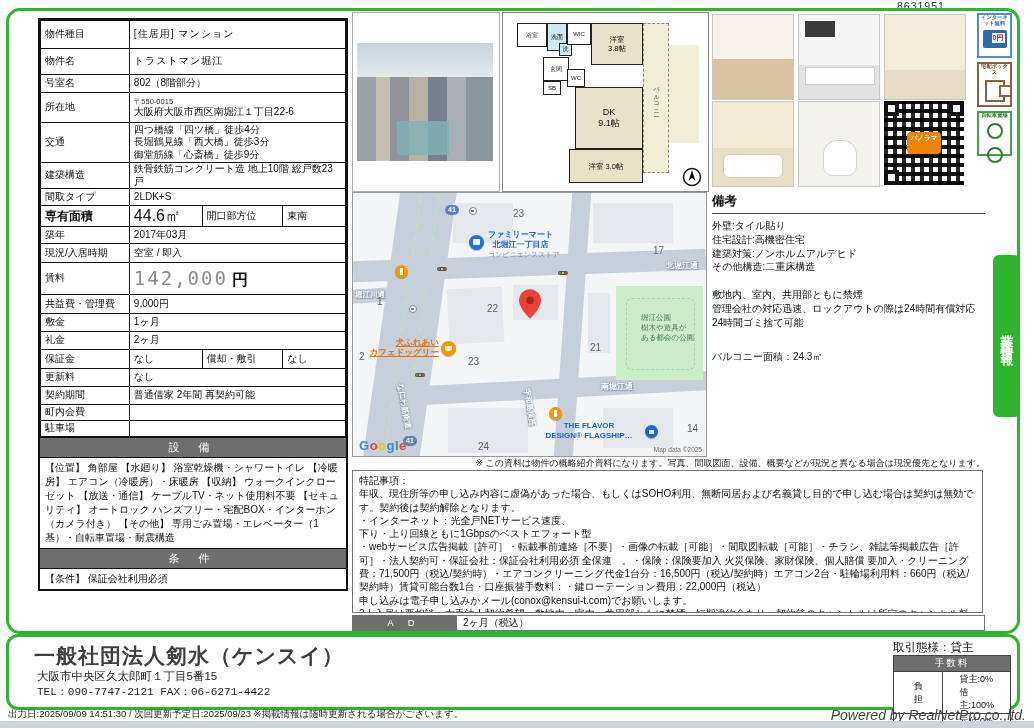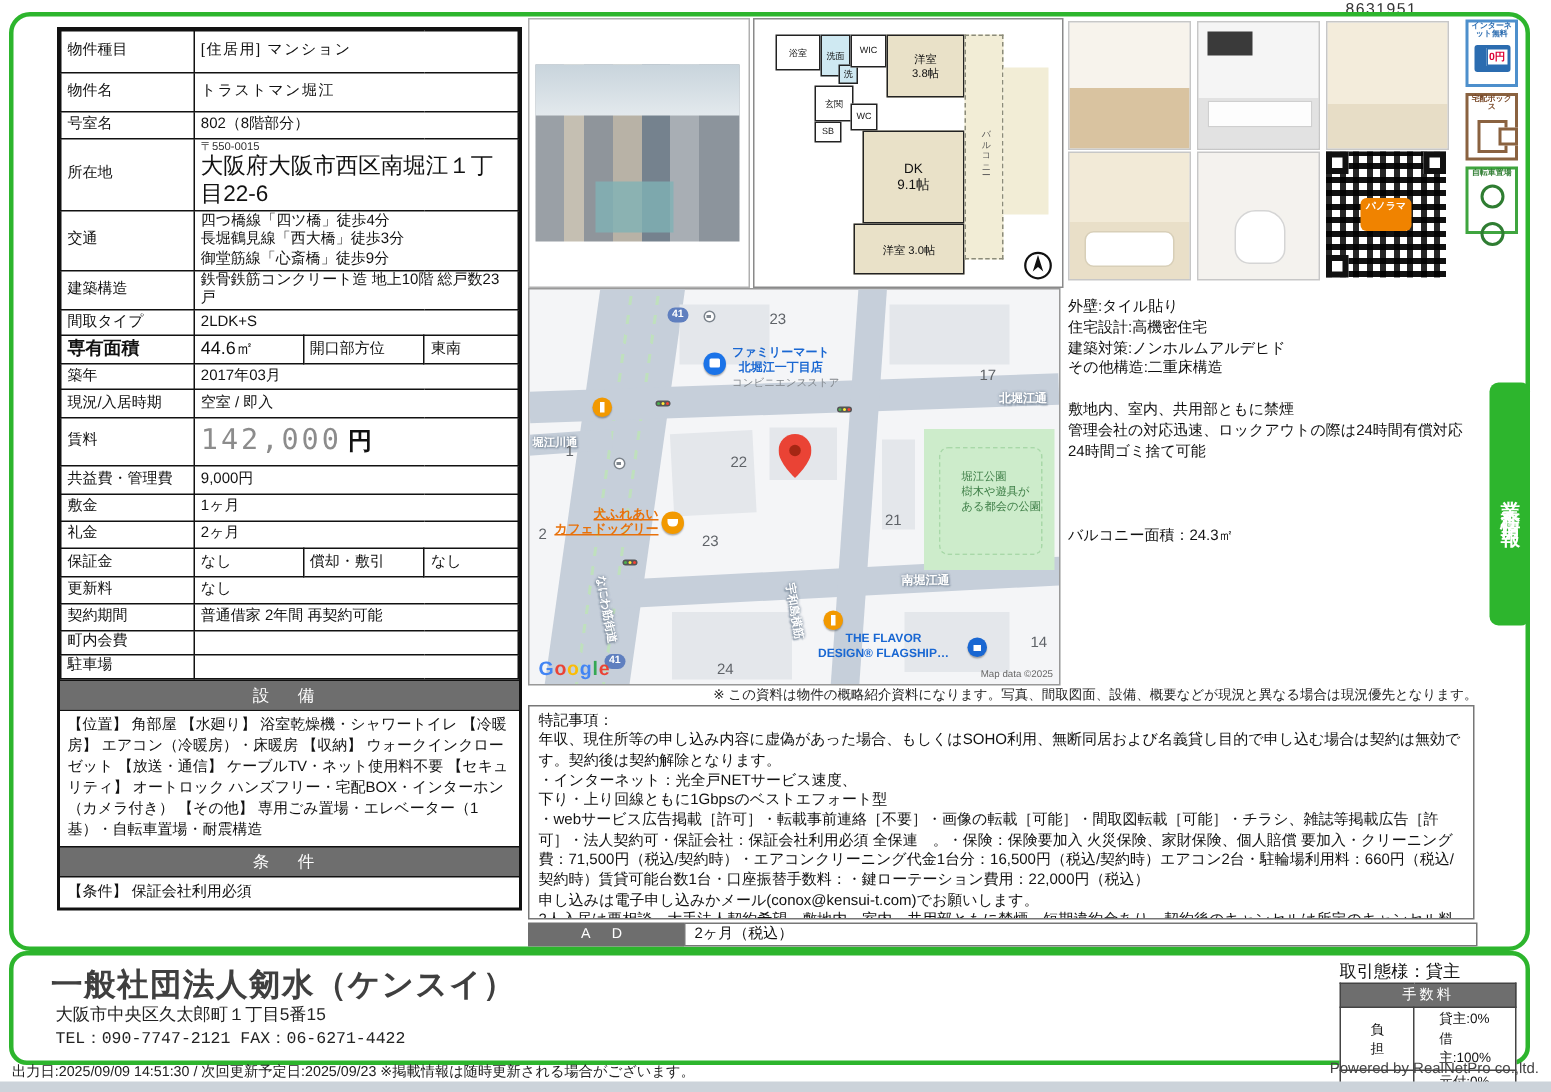--- a/index.html
+++ b/index.html
@@ -15,21 +15,21 @@
   .doc-number{left:897px;top:0px;font-size:10.5px;letter-spacing:1px;color:#333;}
 
   
   .leftcol{left:38px;top:18px;width:306px;border:2px solid #111;background:#fff;}
   table.ptable{border-collapse:collapse;width:100%;table-layout:fixed;}
   .ptable td{border:1px solid #111;padding:0 4px;font-size:10px;line-height:1.25;vertical-align:middle;overflow:hidden;}
   .ptable .lb{background:#fff;}
   .lg{font-size:13px;}
   .vlg{font-size:14px;letter-spacing:1px;}
   .zip{font-size:7.5px;color:#333;line-height:1.1;margin-top:1px;}
-  .addr{font-size:15px;}
+  .addr{font-size:10px;}
   .rent-num{font-family:"DejaVu Sans Mono",monospace;font-size:19px;color:#8c8c8c;letter-spacing:2px;}
   .rent-unit{font-size:16px;font-weight:bold;color:#111;margin-left:4px;}
   .sec-hd{background:#6e6e6e;color:#fff;text-align:center;font-size:11px;letter-spacing:8px;padding:2px 0;border-top:1px solid #111;}
   .sec-bd{font-size:10px;line-height:1.4;padding:3px 5px;border-top:1px solid #111;}
 
   
   .photo-frame{border:1px solid #b0b0b0;background:#fff;}
   .building-ph{left:352px;top:12px;width:146px;height:178px;}
   .building-img{left:4px;top:30px;width:136px;height:118px;
     background:
@@ -139,21 +139,21 @@
   .co-addr{left:37px;top:669px;font-size:11.5px;color:#222;}
   .co-tel{left:37px;top:684px;font-size:11.5px;color:#222;font-family:"Liberation Mono","DejaVu Sans Mono",monospace;font-size:11px;}
   .deal-mode{left:893px;top:640px;font-size:11.5px;}
   table.fees{position:absolute;left:893px;top:655px;width:118px;border-collapse:collapse;background:#fff;}
   .fees td,.fees th{border:1px solid #444;font-size:9px;padding:1px 16px;}
   .fees th{background:#6e6e6e;color:#fff;font-weight:normal;font-size:9.5px;letter-spacing:2px;}
   .fees .fl{width:24px;text-align:center;}
 
   
   .foot-left{left:8px;top:708px;font-size:9.5px;color:#222;}
-  .powered{left:760px;top:707px;width:266px;text-align:right;font-size:10px;color:#444;}
+  .powered{left:760px;top:707px;width:266px;text-align:right;font-size:14px;color:#444;font-style:italic;}
 </style>
 </head>
 <body>
 
 <div id="page">
 
   <div class="abs doc-number">8631951</div>
   <div class="abs sheet"></div>
 
   <div class="abs leftcol">
@@ -193,21 +193,21 @@
       <tr style="height:17px">
             <td class="lb">建築構造</td>
             <td colspan="3">鉄骨鉄筋コンクリート造 地上10階 総戸数23戸</td>
           </tr>
       <tr style="height:17px">
             <td class="lb">間取タイプ</td>
             <td colspan="3">2LDK+S</td>
           </tr>
       <tr style="height:19px">
             <td class="lb" style="font-size:12px;font-weight:bold">専有面積</td>
-            <td style="font-size:12px">44.6㎡</td>
+            <td style="font-size:16px">44.6㎡</td>
             <td class="lb">開口部方位</td>
             <td>東南</td>
           </tr>
       <tr style="height:17px">
             <td class="lb">築年</td>
             <td colspan="3">2017年03月</td>
           </tr>
       <tr style="height:19px">
             <td class="lb">現況/入居時期</td>
             <td colspan="3">空室 / 即入</td>
@@ -412,20 +412,21 @@
     <svg class="abs" style="left:166px;top:96px" width="22" height="30" viewBox="0 0 24 32">
       <path d="M12 0C5.4 0 0 5.4 0 12c0 9 12 20 12 20s12-11 12-20C24 5.4 18.6 0 12 0z" fill="#EA4335"></path>
       <circle cx="12" cy="12" r="4.2" fill="#A52714"></circle>
     </svg>
 
     <div class="glogo"><span>G</span><span>o</span><span>o</span><span>g</span><span>l</span><span>e</span></div>
     <div class="attrib">Map data ©2025</div>
   </div>
 
   <div class="abs remarks">
+    <h3>備考</h3>
     <div class="txt pre">外壁:タイル貼り
 住宅設計:高機密住宅
 建築対策:ノンホルムアルデヒド
 その他構造:二重床構造
 
 敷地内、室内、共用部ともに禁煙
 管理会社の対応迅速、ロックアウトの際は24時間有償対応
 24時間ゴミ捨て可能</div>
     <div class="balc">バルコニー面積：24.3㎡</div>
   </div>

